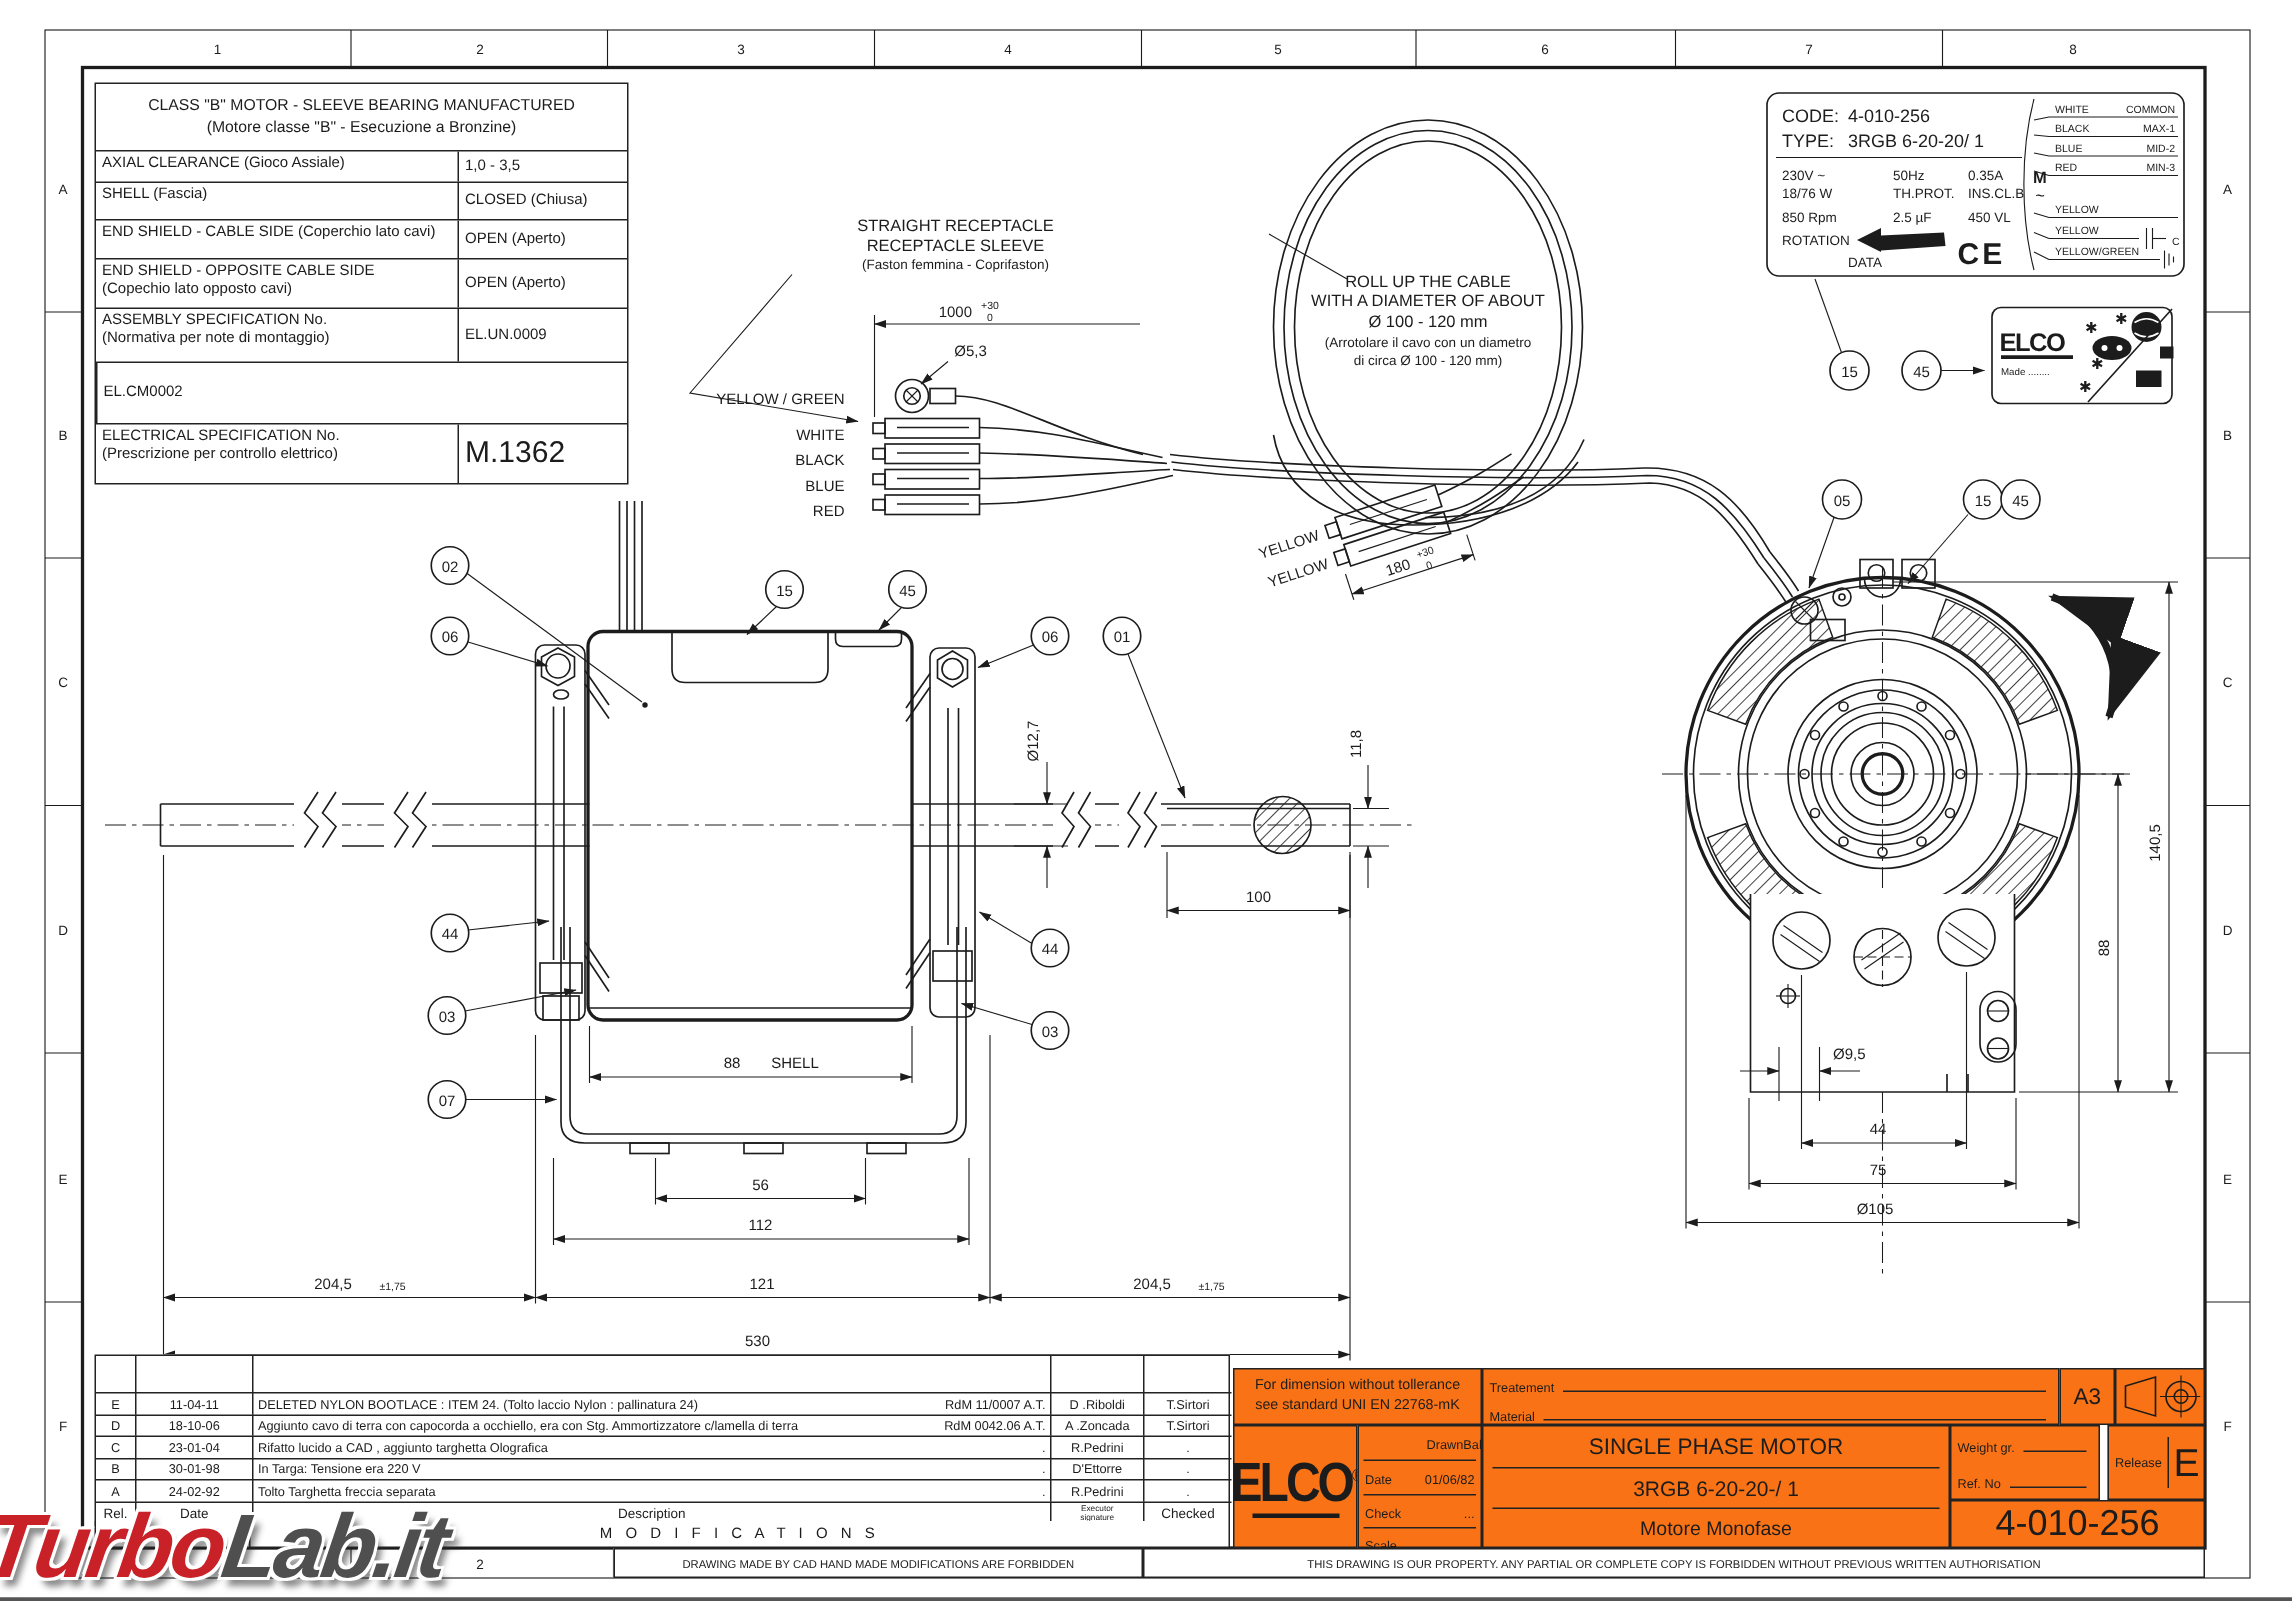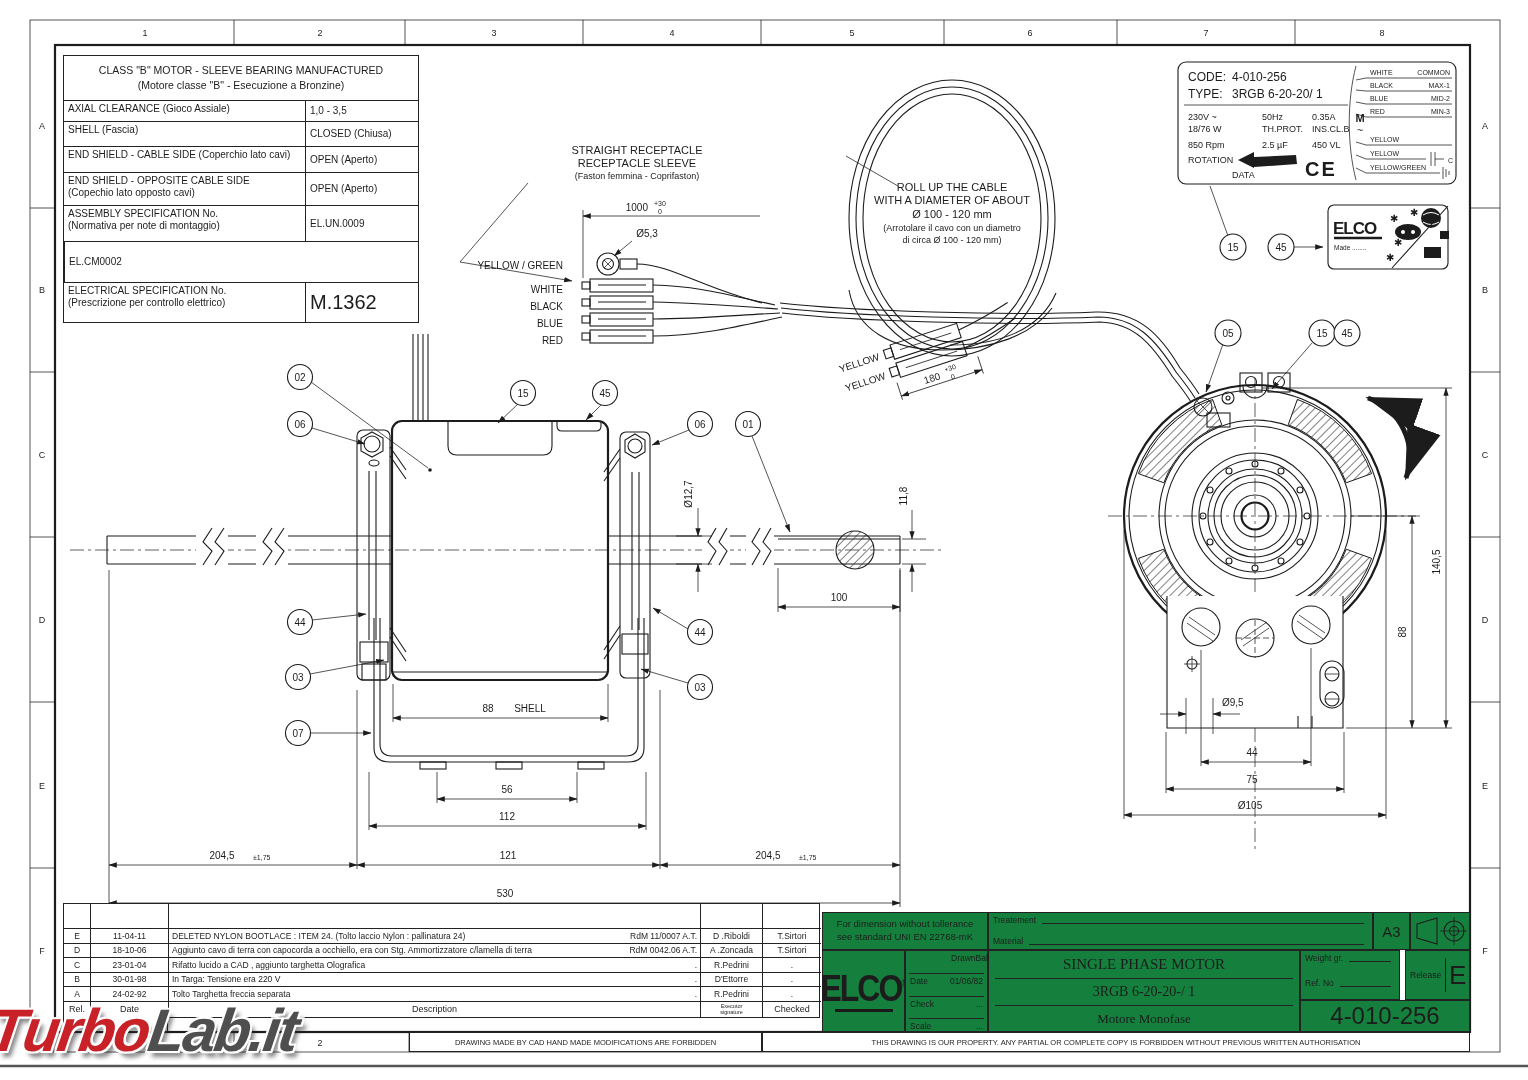--- a/index.html
+++ b/index.html
@@ -19,22 +19,22 @@
   
   .abs{position:absolute;box-sizing:border-box;}
   .box{border:1.6px solid #222;background:#fff;}
   .spec-row{display:flex;border-top:1.4px solid #222;font-size:10px;line-height:1.18;}
   .spec-label{flex:1;padding:2px 4px;}
   .spec-value{width:104px;border-left:1.4px solid #222;padding:2px 4px;display:flex;align-items:center;}
   .mods-grid{display:grid;grid-template-columns:26px 78px 532px 62px 59px;font-size:8.5px;}
   .mods-cell{border-top:1.2px solid #222;border-left:1.2px solid #222;padding:1px 3px;
              overflow:hidden;white-space:nowrap;display:flex;align-items:center;}
   .mods-cell:first-child{border-left:none;}
-  .tb-cell{position:absolute;border:1.6px solid #222;background:#15803d;box-sizing:border-box;}
-  .ulrow{display:flex;align-items:flex-start;font-size:8.5px;padding:2px 4px 0 4px;}
+  .tb-cell{position:absolute;border:1.6px solid #222;background:#f97316;box-sizing:border-box;}
+  .ulrow{display:flex;align-items:center;font-size:8.5px;padding:2px 4px 0 4px;}
   .ulrow .rule{flex:1;border-bottom:1px solid #222;margin:0 4px 2px 6px;height:8px;}
   .wm{position:absolute;left:-10px;top:996px;font-size:60px;font-weight:900;font-style:italic;
       transform:skewX(-8deg);letter-spacing:-2px;white-space:nowrap;z-index:30;
       text-shadow:2px 2px 0 #fff,-2px -2px 0 #fff,2px -2px 0 #fff,-2px 2px 0 #fff,5px 6px 4px rgba(40,40,40,.55);}
   .wm .red{color:#c82127;}
   .wm .gray{color:#4f4f4f;}
 </style>
 </head>
 <body>
 
@@ -677,20 +677,23 @@
     <div class="mods-cell" style="justify-content:center">Date</div>
     <div class="mods-cell" style="justify-content:center">Description</div>
     <div class="mods-cell" style="justify-content:center;flex-direction:column;font-size:5.5px;line-height:1.1;">
       <div>Executor</div>
           <div>signature</div>
     </div>
     <div class="mods-cell" style="justify-content:center">Checked</div>
   </div>
 </div>
 <div class="abs box" style="left:63px;top:1014px;width:105px;height:18px;border-top:none;"></div>
+<div class="abs box" style="left:166px;top:1014px;width:654px;height:18px;border-top:none;display:flex;align-items:center;justify-content:center;font-size:10px;letter-spacing:3px;">
+  <span>M O D I F I C A T I O N S</span>
+</div>
 
 <div class="abs" style="left:822px;top:912px;width:648px;height:120px;">
   <div class="tb-cell" style="left:0;top:0;width:166px;height:38px;display:flex;flex-direction:column;justify-content:center;text-align:center;font-size:9.5px;line-height:1.35;">
     <div>For dimension without tollerance</div>
         <div>see standard UNI EN 22768-mK</div>
   </div>
   <div class="tb-cell" style="left:166px;top:0;width:385px;height:38px;">
     <div class="ulrow" style="height:19px;">
           <span>Treatement</span>
           <span class="rule"></span>
@@ -736,21 +739,21 @@
           <span style="flex:1"></span>
           <span>...</span>
         </div>
     <div style="border-bottom:1px solid #222;margin:0 3px;"></div>
     <div class="ulrow" style="height:18px;">
           <span>Scale</span>
           <span style="flex:1"></span>
           <span>...</span>
         </div>
   </div>
-  <div class="tb-cell" style="left:166px;top:38px;width:312px;height:82px;text-align:center;font-family:Liberation Serif, serif;">
+  <div class="tb-cell" style="left:166px;top:38px;width:312px;height:82px;text-align:center;">
     <div style="height:27px;display:flex;align-items:center;justify-content:center;font-size:15px;">SINGLE PHASE MOTOR</div>
     <div style="border-bottom:1px solid #222;margin:0 6px;"></div>
     <div style="height:26px;display:flex;align-items:center;justify-content:center;font-size:14px;">3RGB 6-20-20-/ 1</div>
     <div style="border-bottom:1px solid #222;margin:0 6px;"></div>
     <div style="height:25px;display:flex;align-items:center;justify-content:center;font-size:13px;">Motore Monofase</div>
   </div>
   <div class="tb-cell" style="left:478px;top:38px;width:100px;height:50px;font-size:8.5px;">
     <div class="ulrow" style="height:23px;">
           <span>Weight gr.</span>
           <span class="rule"></span>

